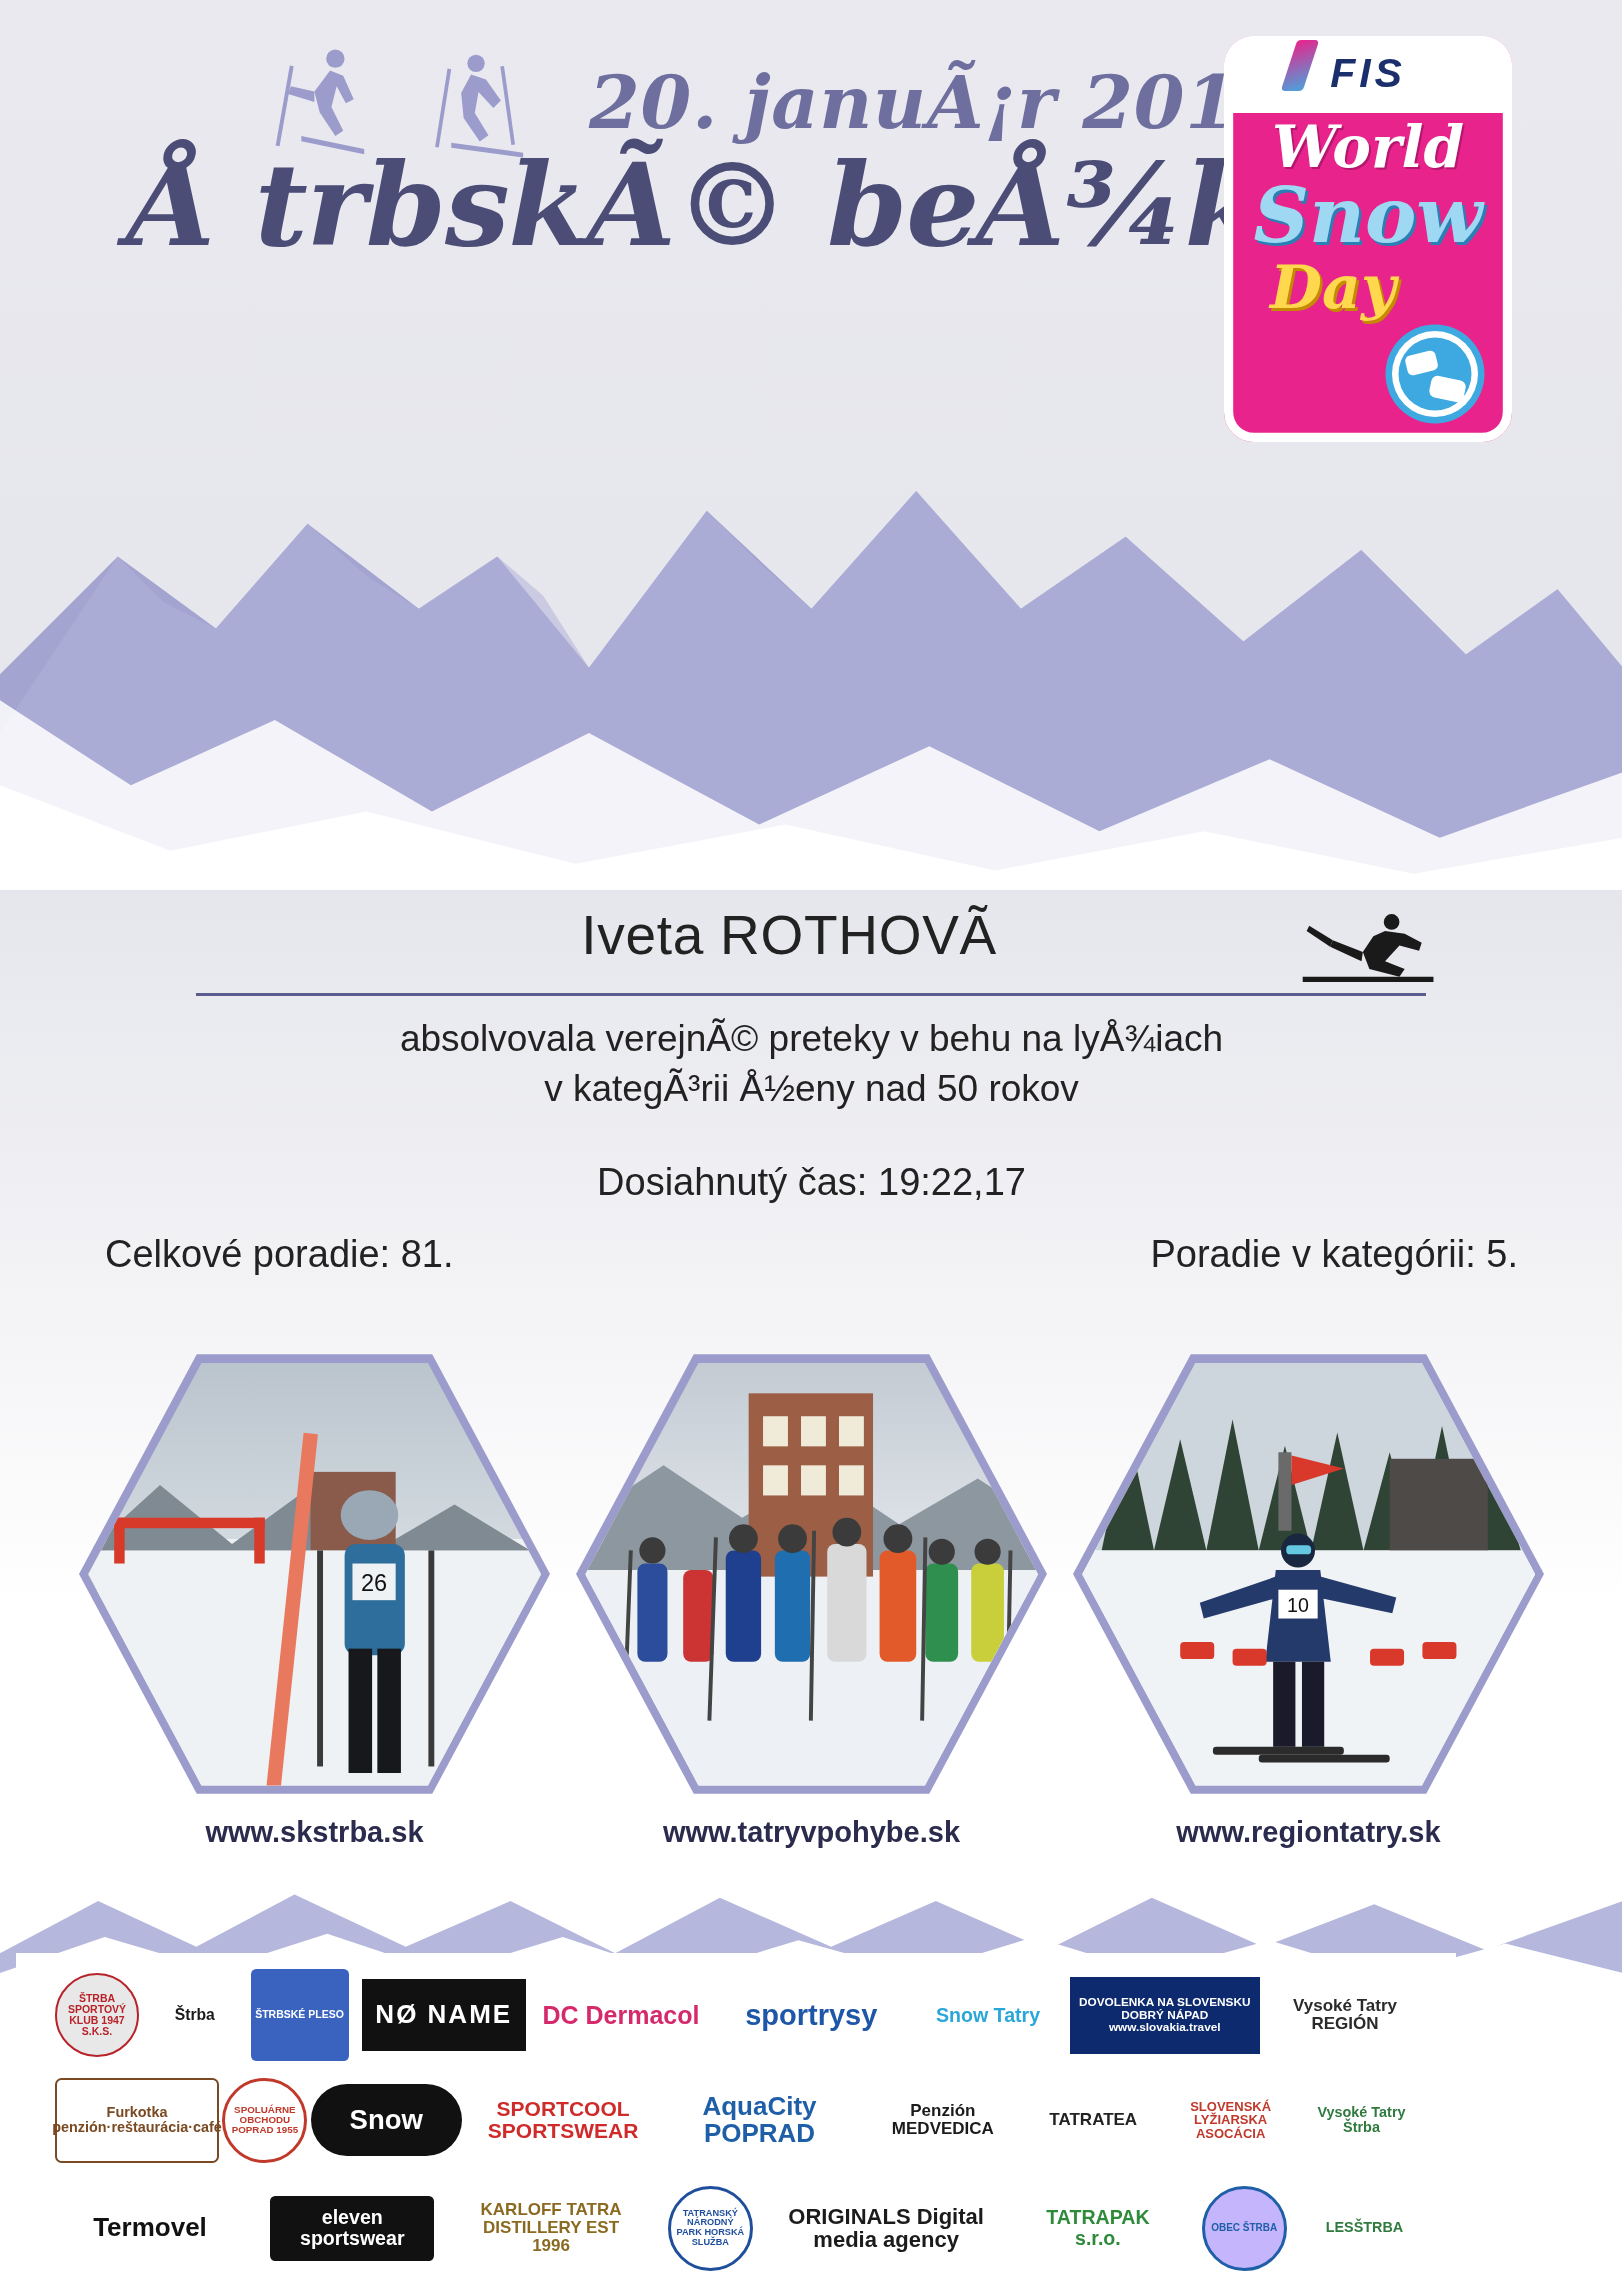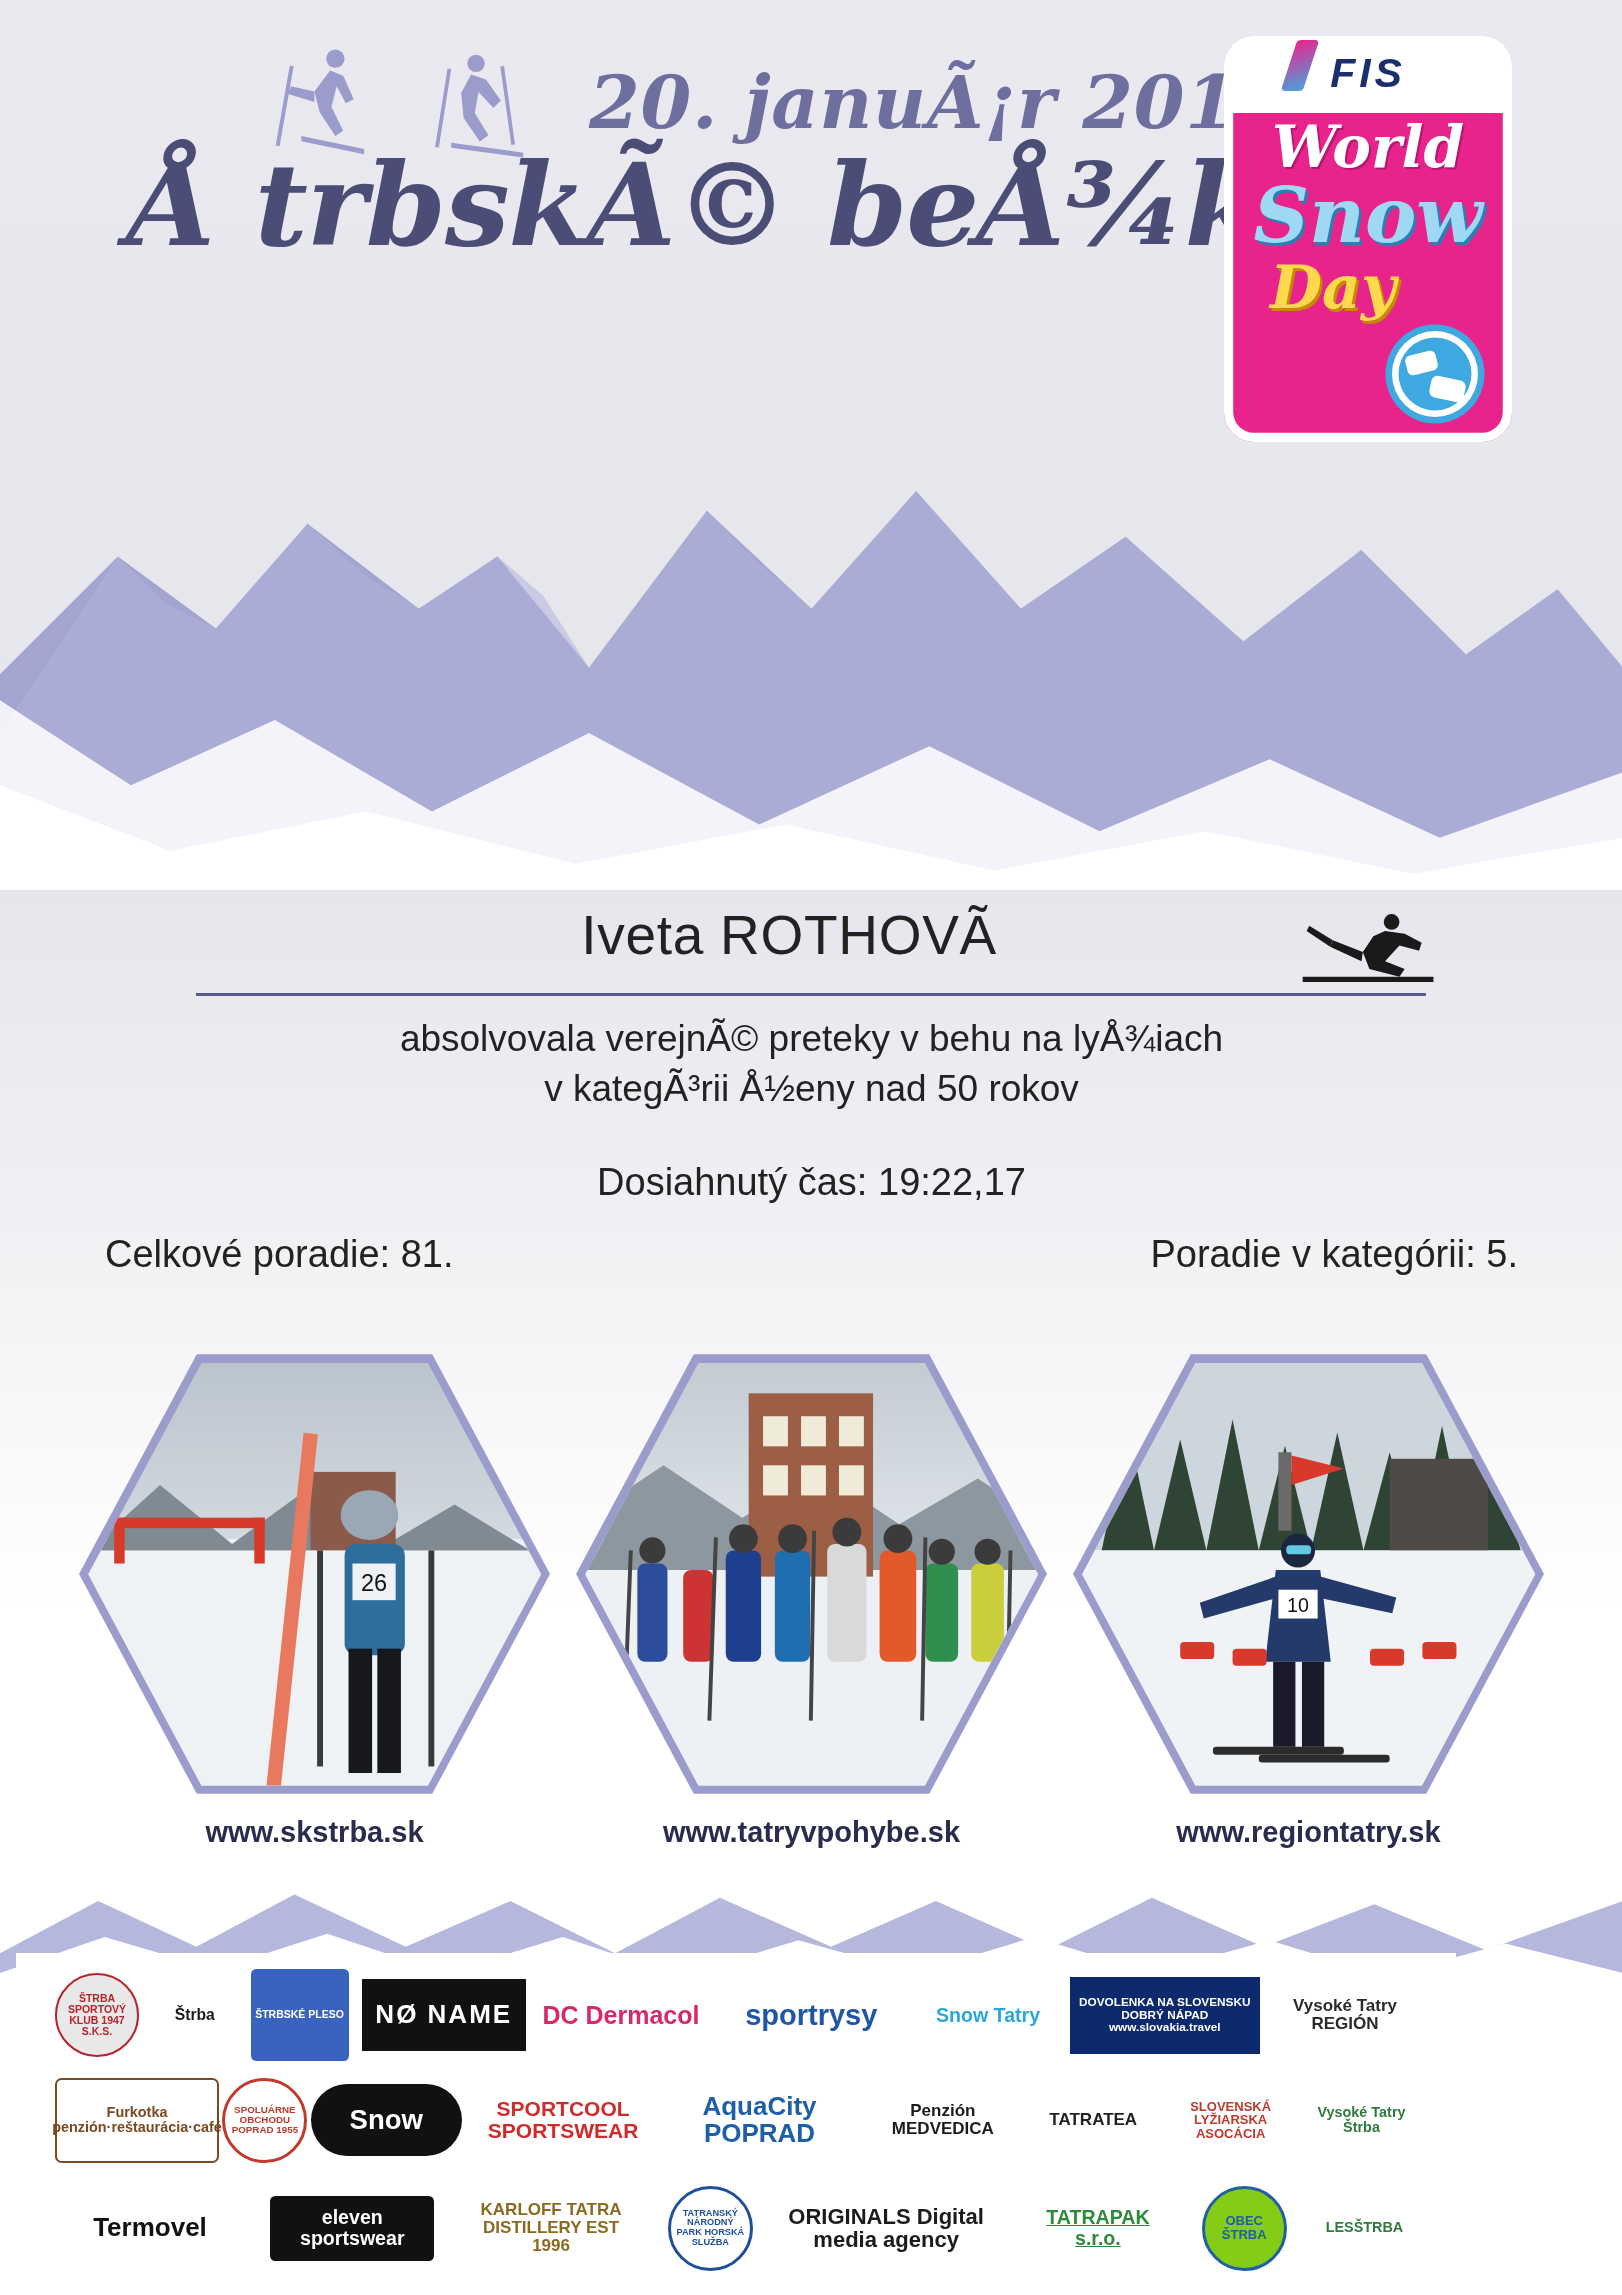--- a/index.html
+++ b/index.html
@@ -590,20 +590,20 @@
       <div class="sp" style="width:144px;height:79px;color:#c0392b;font-size:13px;">SLOVENSKÁ LYŽIARSKA ASOCÁCIA</div>
       <div class="sp" style="width:111px;height:85px;color:#2f7a3f;font-size:14.4px;">Vysoké Tatry Štrba</div>
     </div>
 
     <div class="sponsor-row r3">
       <div class="sp" style="width:190px;height:72px;color:#111;font-size:26px;">Termovel</div>
       <div class="sp sp-box" style="width:164px;height:65px;background:#111;color:#fff;font-size:19.6px;border-radius:5.2px;">eleven sportswear</div>
       <div class="sp" style="width:183px;height:79px;color:#8a6a20;font-size:17px;">KARLOFF TATRA DISTILLERY EST 1996</div>
       <div class="sp sp-badge" style="width:85px;height:85px;background:#fff;color:#1f4f9c;border:3.3px solid #1f4f9c;font-size:9.2px;">TATRANSKÝ NÁRODNÝ PARK HORSKÁ SLUŽBA</div>
       <div class="sp" style="width:216px;height:72px;color:#1b1b1b;font-size:22px;">ORIGINALS Digital media agency</div>
-      <div class="sp" style="width:157px;height:65px;color:#2e8b3a;font-size:19.6px;text-decoration:underline;">TATRAPAK s.r.o.</div>
-      <div class="sp sp-badge" style="width:85px;height:85px;background:#84cc16;color:#1f5fa8;border:3.3px solid #1f5fa8;font-size:13px;">OBEC ŠTRBA</div>
+      <div class="sp" style="width:157px;height:65px;color:#2e8b3a;font-size:19.6px;">TATRAPAK s.r.o.</div>
+      <div class="sp sp-badge" style="width:85px;height:85px;background:#c4b5fd;color:#1f5fa8;border:3.3px solid #1f5fa8;font-size:10px;">OBEC ŠTRBA</div>
       <div class="sp" style="width:105px;height:85px;color:#2f7a3f;font-size:14.4px;">LESŠTRBA</div>
     </div>
   </div>
 
 </div>
 
 
 </body></html>

